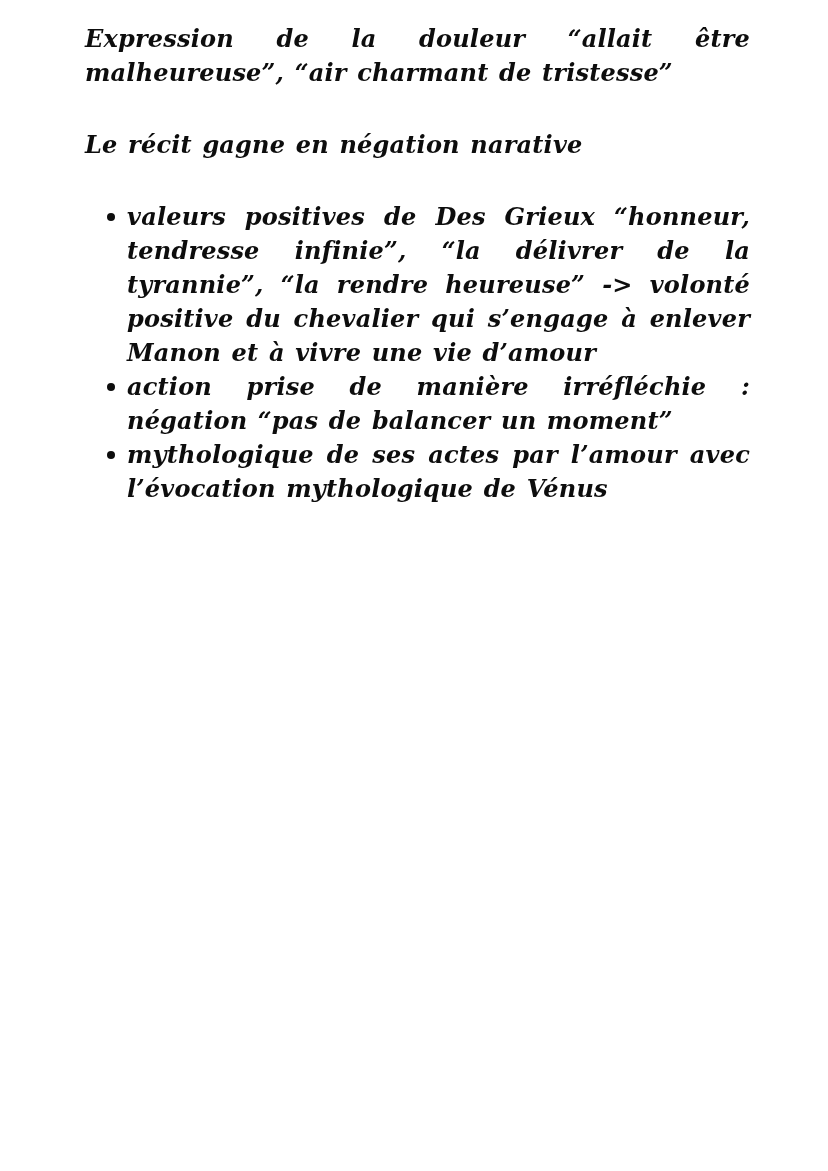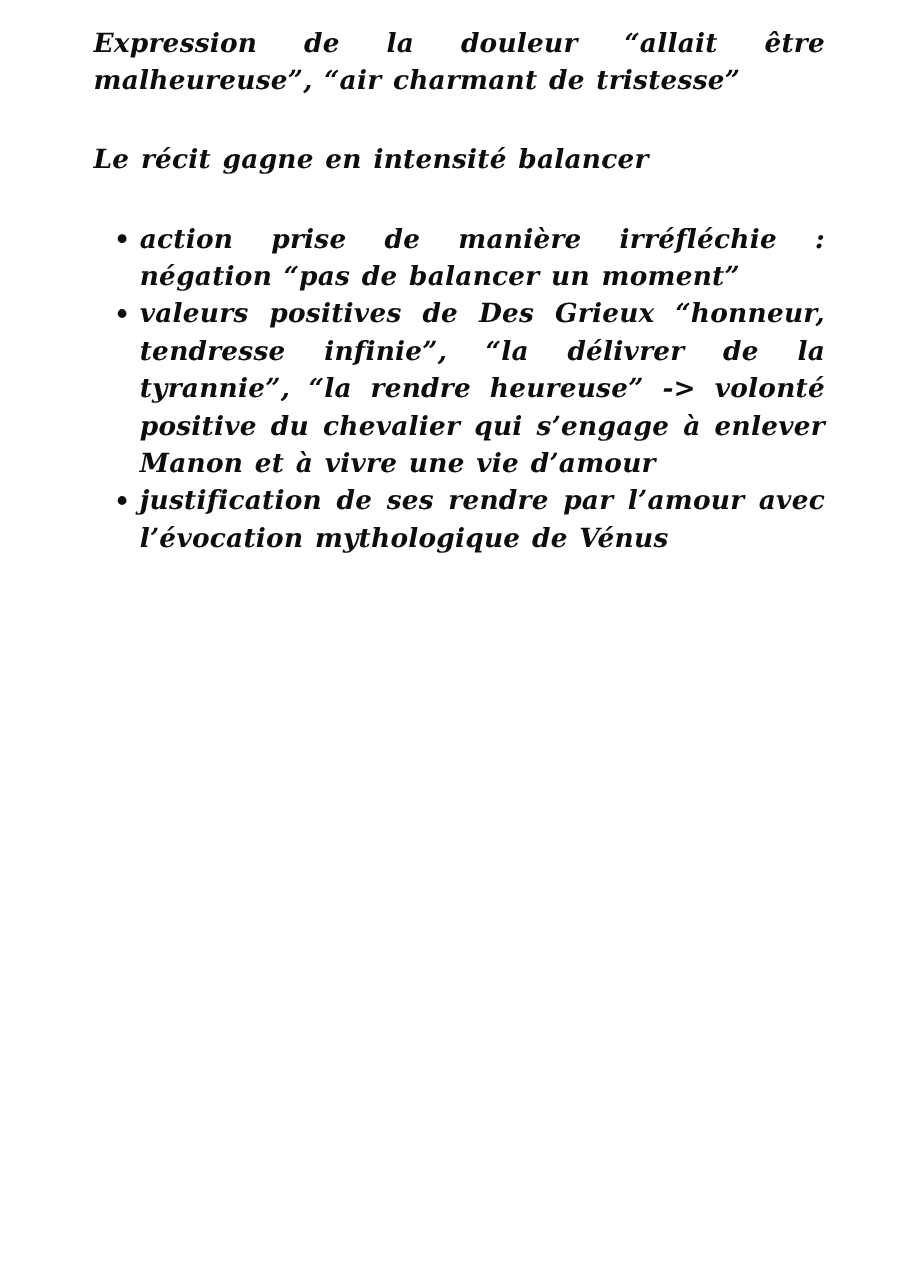--- a/index.html
+++ b/index.html
@@ -56,31 +56,31 @@
     background: #0d0d0d;
   }
 </style>
 </head>
 <body>
 
 <div class="page">
 
   <p class="para">Expression de la douleur “allait être malheureuse”, “air charmant de tristesse”</p>
 
-  <p class="para">Le récit gagne en intensité balancer</p>
+  <p class="para">Le récit gagne en négation narative</p>
 
 
   <ul class="notes">
+    <li>
+      <span class="bullet-dot"></span>
+      <span>valeurs positives de Des Grieux “honneur, tendresse infinie”, “la délivrer de la tyrannie”, “la rendre heureuse” -&gt; volonté positive du chevalier qui s’engage à enlever Manon et à vivre une vie d’amour</span>
+    </li>
     <li>
       <span class="bullet-dot"></span>
       <span>action prise de manière irréfléchie : négation “pas de balancer un moment”</span>
     </li>
     <li>
       <span class="bullet-dot"></span>
-      <span>valeurs positives de Des Grieux “honneur, tendresse infinie”, “la délivrer de la tyrannie”, “la rendre heureuse” -&gt; volonté positive du chevalier qui s’engage à enlever Manon et à vivre une vie d’amour</span>
-    </li>
-    <li>
-      <span class="bullet-dot"></span>
-      <span>justification de ses rendre par l’amour avec l’évocation mythologique de Vénus</span>
+      <span>mythologique de ses actes par l’amour avec l’évocation mythologique de Vénus</span>
     </li>
   </ul>
 
 </div>
 
 </body></html>

